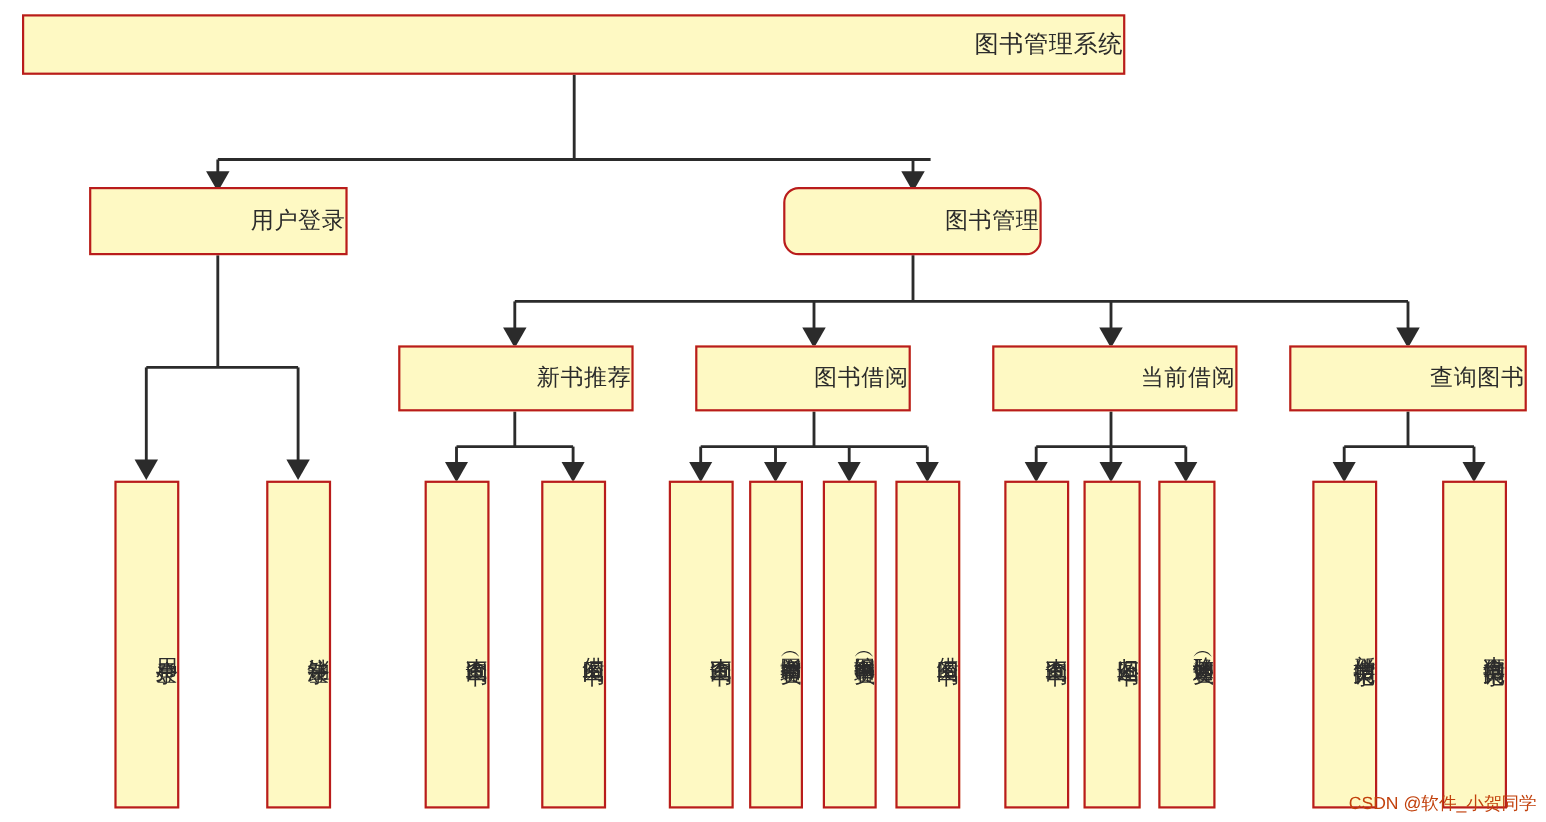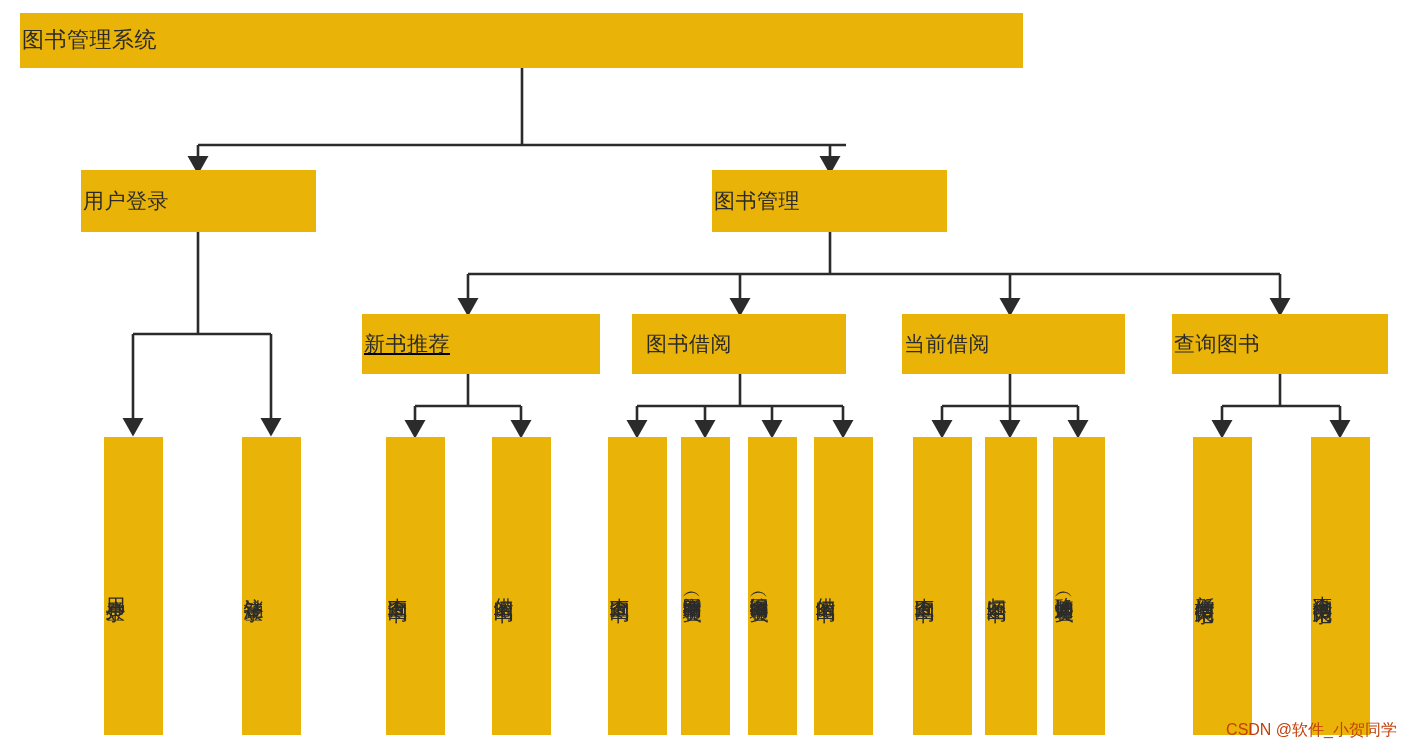--- a/index.html
+++ b/index.html
@@ -21,25 +21,25 @@
   #diagram-svg {
     position: absolute;
     left: 0;
     top: 0;
     width: 1405px;
     height: 747px;
   }
   .node-box {
     position: absolute;
     box-sizing: border-box;
-    border: 2px solid #eab308;
-    background: #eab308;
+    border: 2px solid #b91c1c;
+    background: #fef9c3;
     display: flex;
     align-items: center;
-    justify-content: flex-start;
+    justify-content: flex-end;
     overflow: hidden;
   }
   .node-label {
     color: #2b2b2b;
     font-size: 21px;
     line-height: 1.12;
     white-space: nowrap;
     letter-spacing: 0.5px;
   }
   .node-box.vertical .node-label {
@@ -128,28 +128,28 @@
     </g>
   </svg>
 
   <div class="node-box root" style="left:20px; top:13px; width:1003px; height:55px;">
     <span class="node-label">图书管理系统</span>
   </div>
 
   <div class="node-box level2" style="left:81px; top:170px; width:235px; height:62px;">
     <span class="node-label">用户登录</span>
   </div>
-  <div class="node-box level2" style="left:712px; top:170px; width:235px; height:62px;">
+  <div class="node-box level2" style="left:712px; top:170px; width:235px; height:62px;border-radius:14px;">
     <span class="node-label">图书管理</span>
   </div>
 
-  <div class="node-box level2" style="left:362px; top:314px; width:238px; height:60px;text-decoration:underline;">
+  <div class="node-box level2" style="left:362px; top:314px; width:214px; height:60px;">
     <span class="node-label">新书推荐</span>
   </div>
-  <div class="node-box level2" style="left:632px; top:314px; width:214px; height:60px;padding-left:12px;">
+  <div class="node-box level2" style="left:632px; top:314px; width:196px; height:60px;padding-left:12px;">
     <span class="node-label">图书借阅</span>
   </div>
   <div class="node-box level2" style="left:902px; top:314px; width:223px; height:60px;">
     <span class="node-label">当前借阅</span>
   </div>
   <div class="node-box level2" style="left:1172px; top:314px; width:216px; height:60px;">
     <span class="node-label">查询图书</span>
   </div>
 
   <div class="node-box leaf vertical" style="left:104px; top:437px; width:59px; height:298px;">

